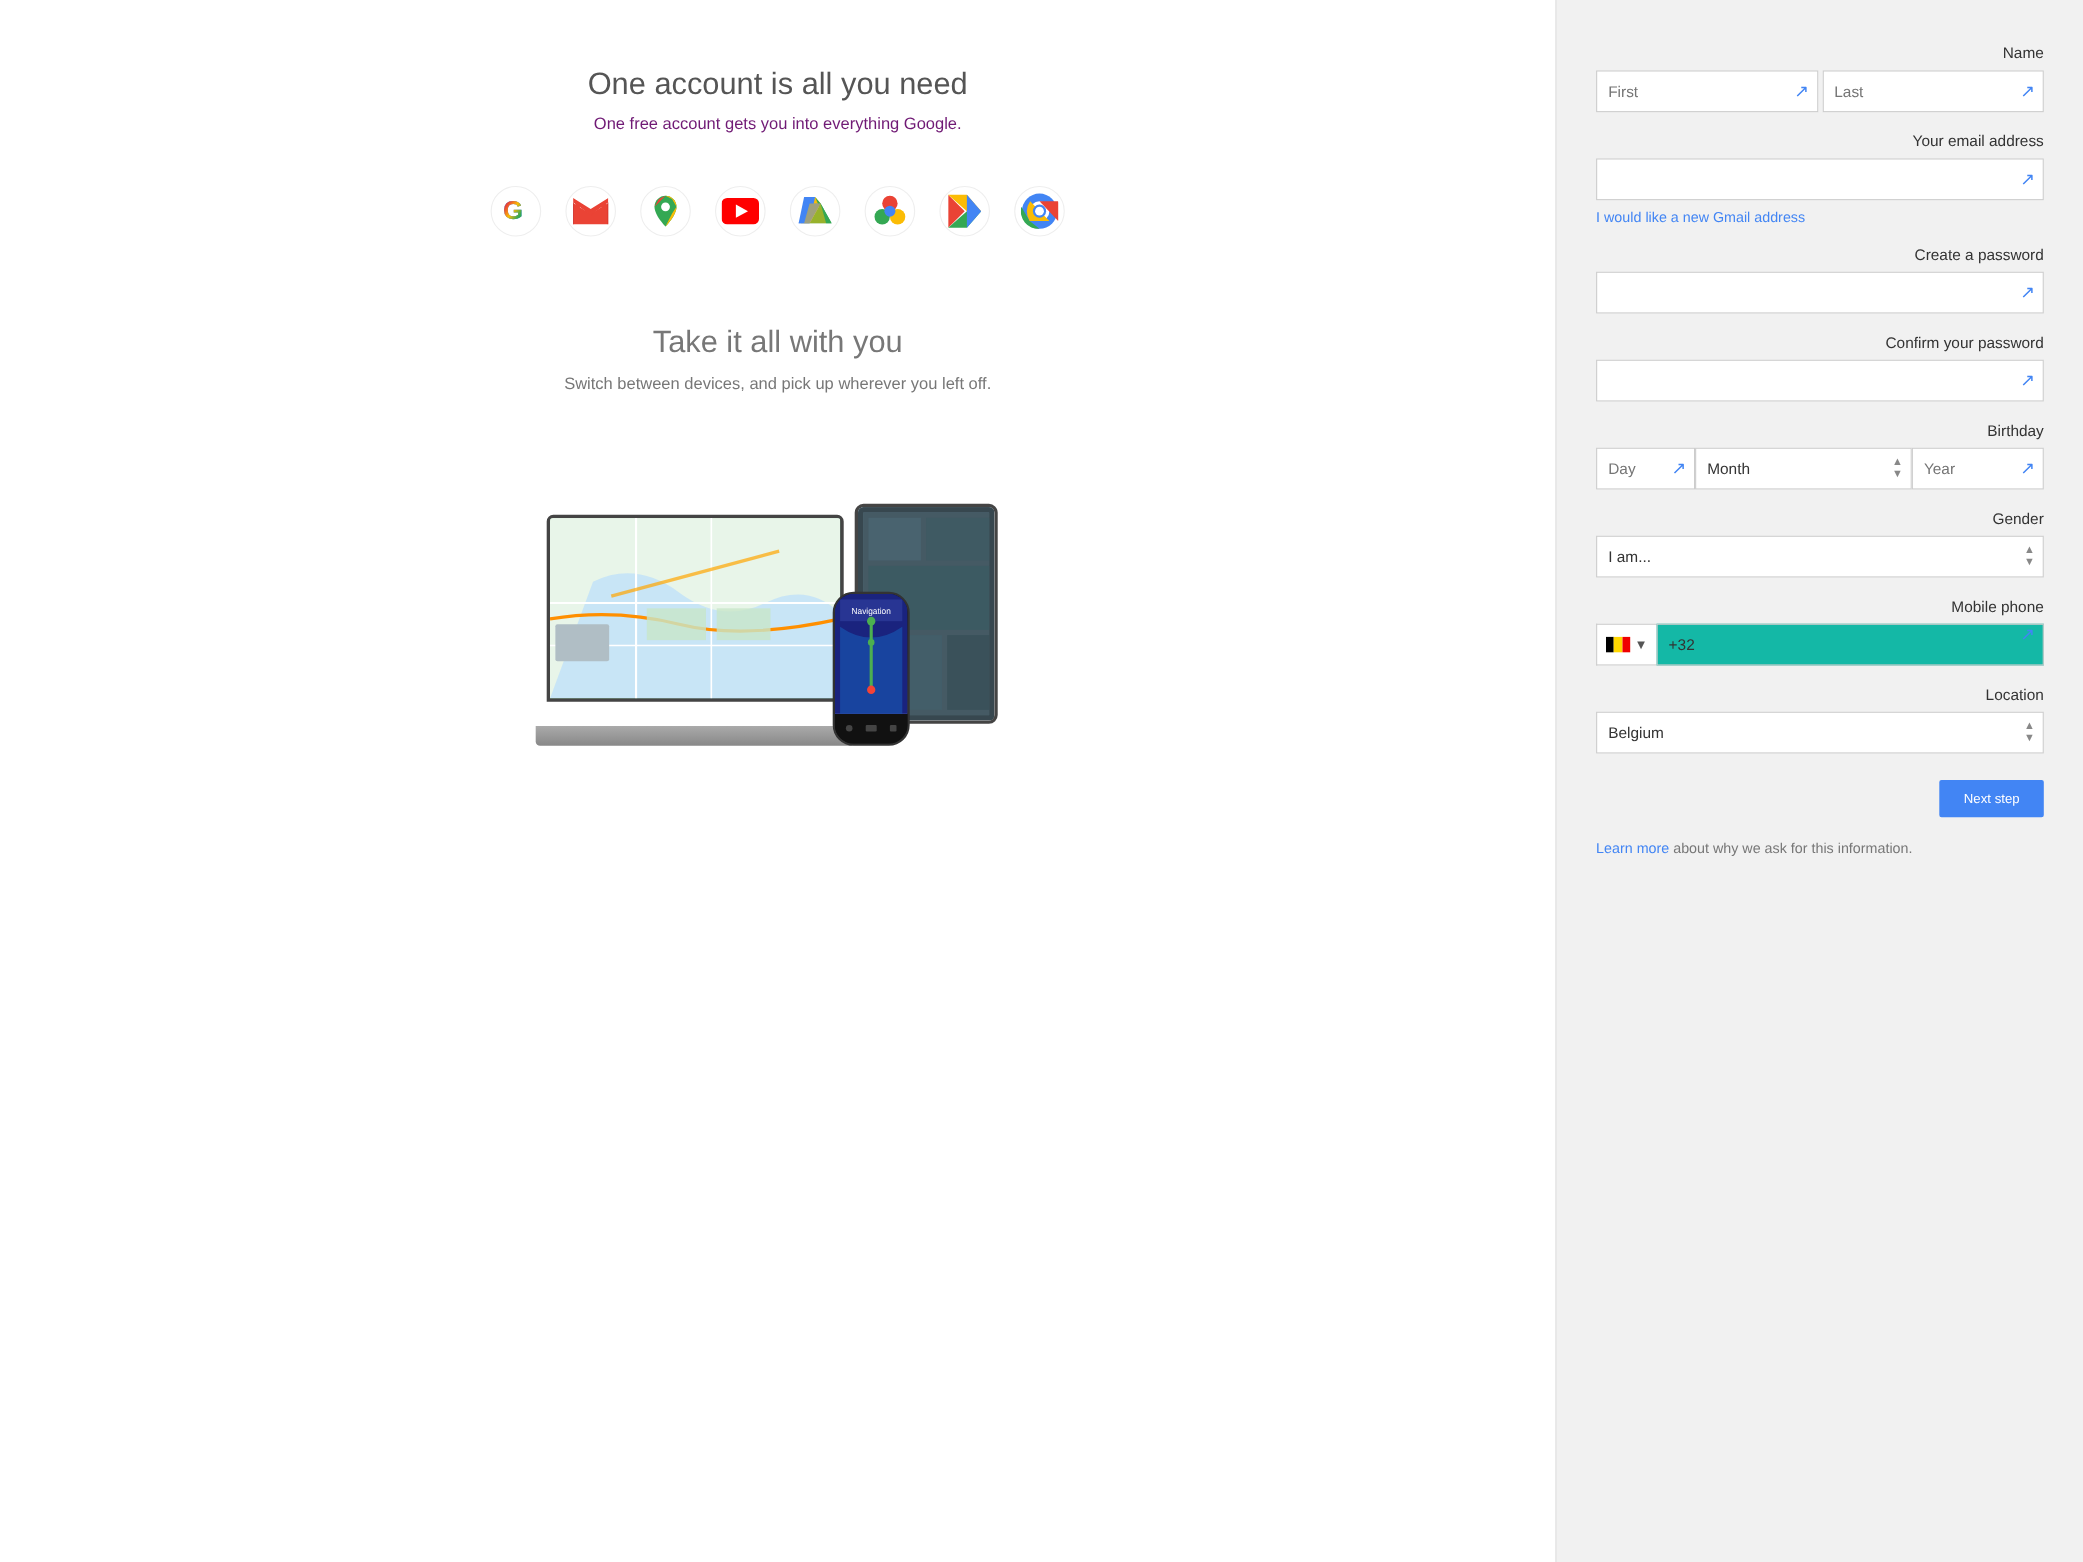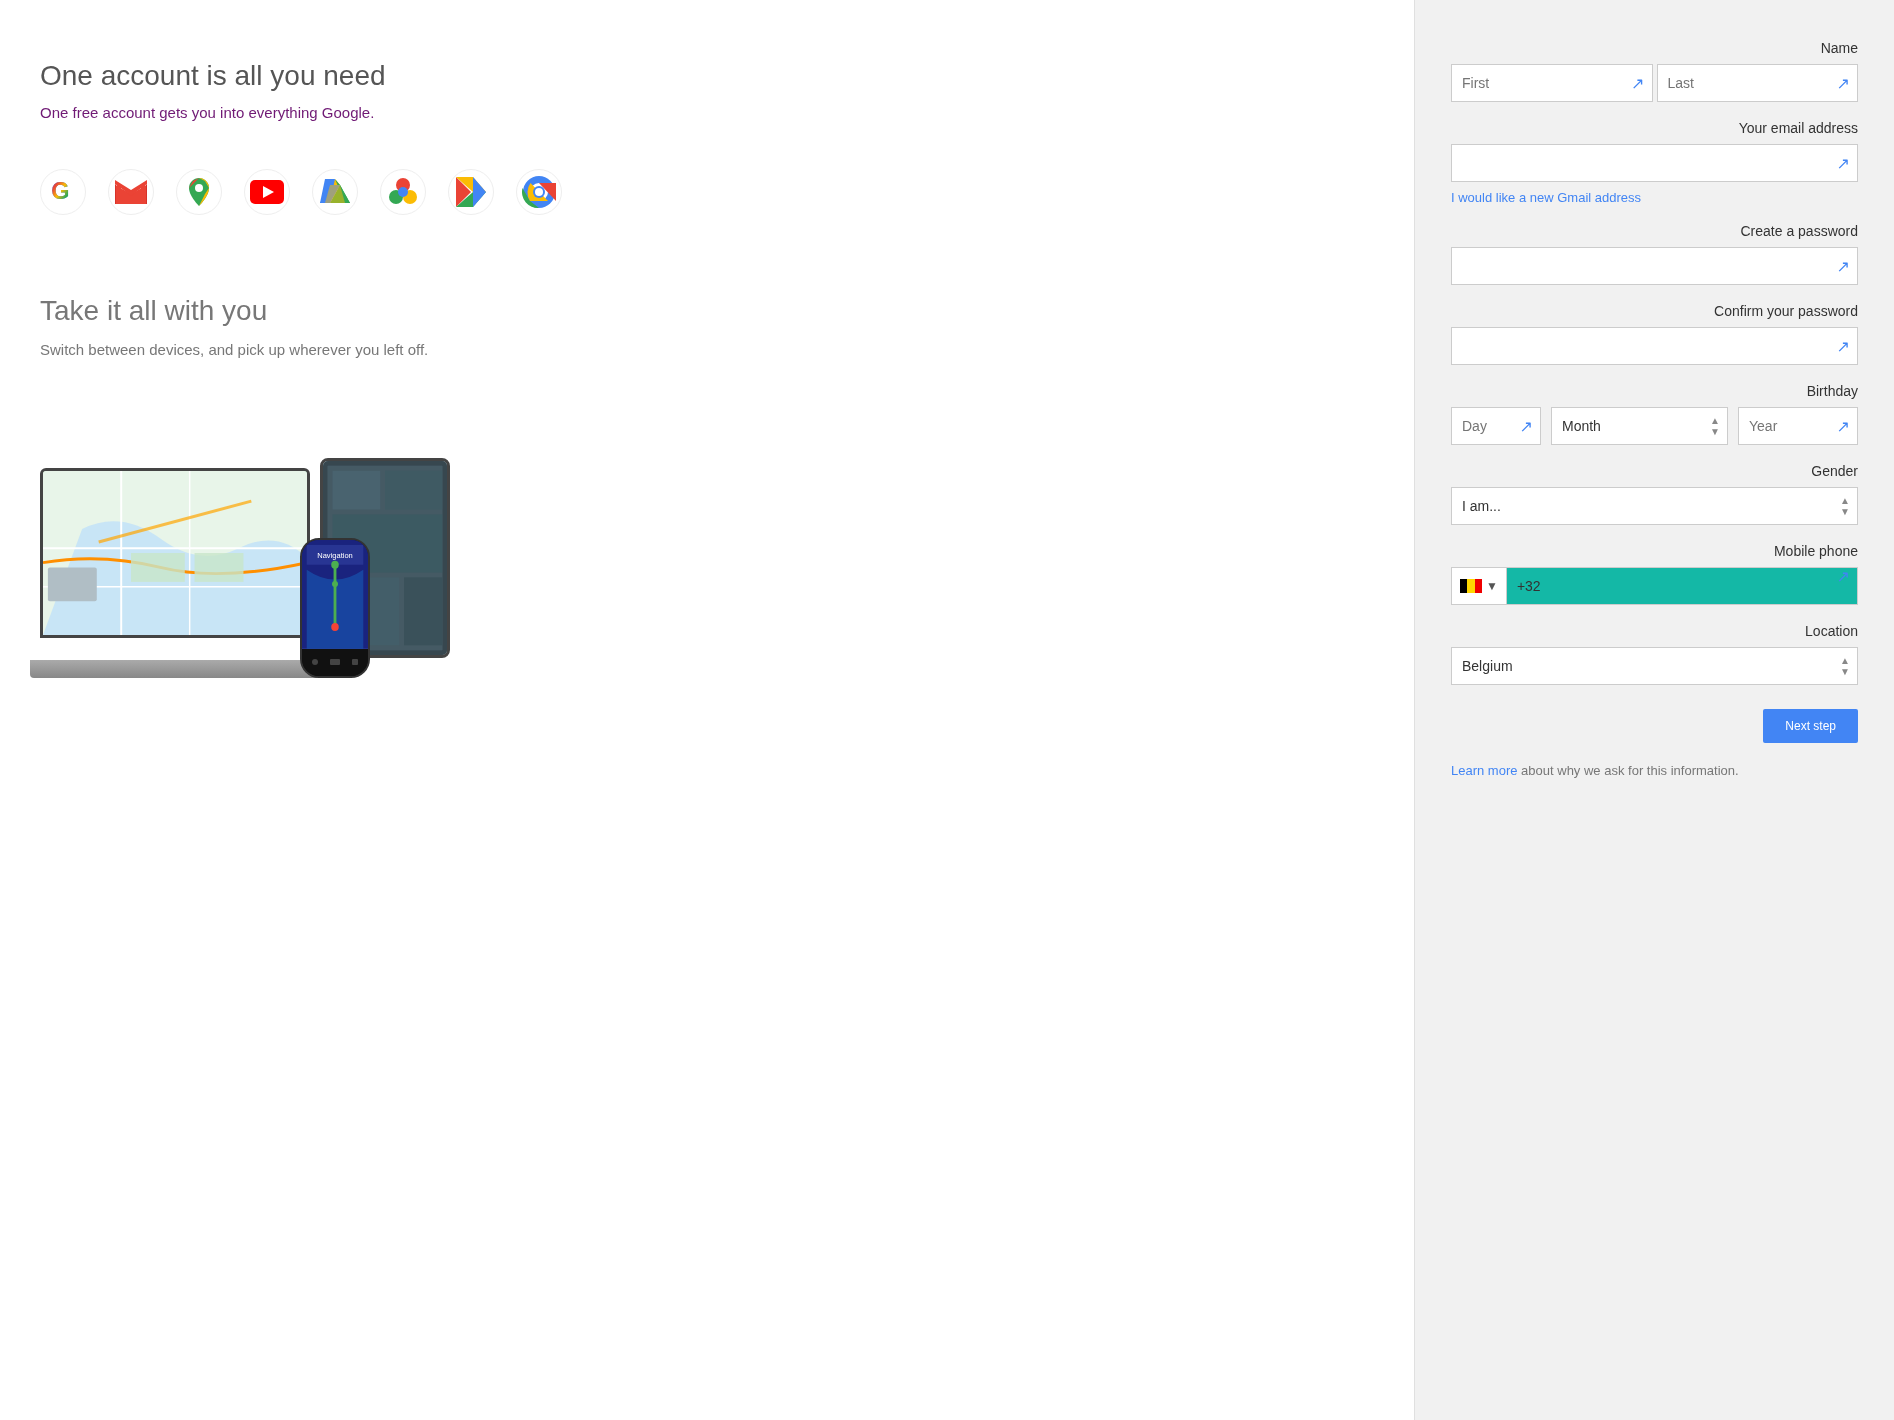--- a/index.html
+++ b/index.html
@@ -6,21 +6,21 @@
     body {
       font-family: Arial, sans-serif;
       background: #fff;
       display: flex;
       min-height: 100vh;
     }
     .left-panel {
       flex: 1;
       display: flex;
       flex-direction: column;
-      align-items: flex-start;
+      align-items: center;
       padding: 60px 40px 40px 40px;
       background: #fff;
     }
     .left-panel .headline {
       font-size: 28px;
       color: #555;
       font-weight: 300;
       margin-bottom: 12px;
       text-align: center;
     }
@@ -196,21 +196,20 @@
     .gmail-link {
       color: #4285f4;
       font-size: 13px;
       cursor: pointer;
       text-decoration: none;
       display: block;
       margin-top: 8px;
     }
     .birthday-row {
       display: flex;
-      gap: 10px;
     }
     .birthday-day {
       width: 90px;
     }
     .birthday-month {
       flex: 1;
     }
     .birthday-year {
       width: 120px;
     }

